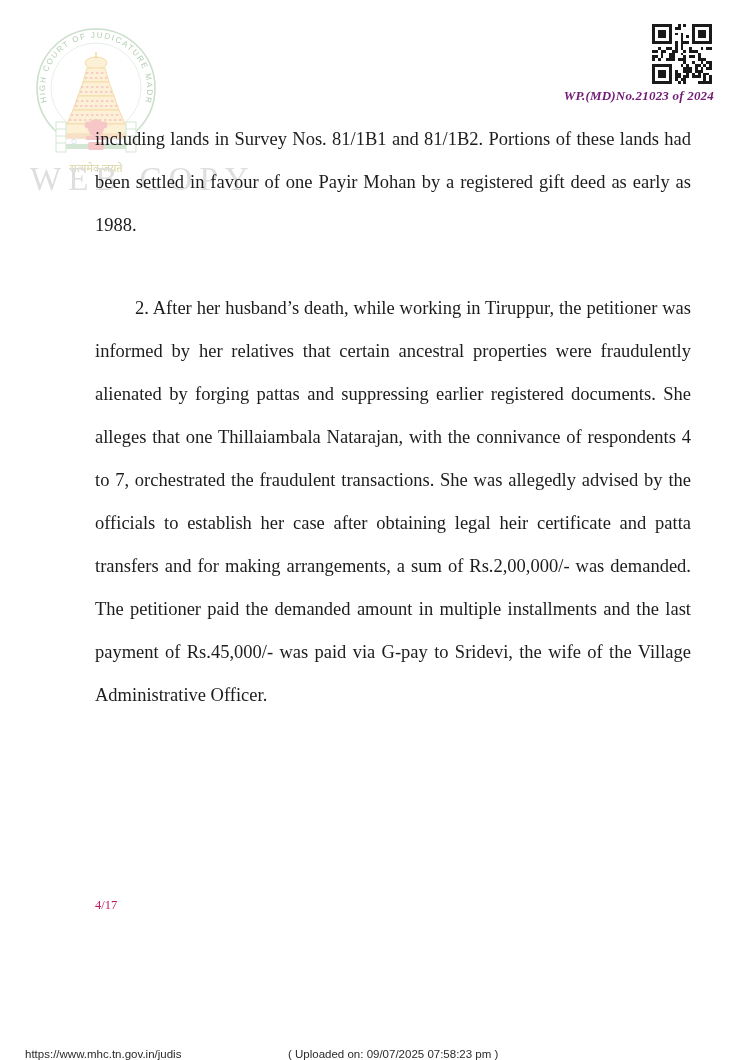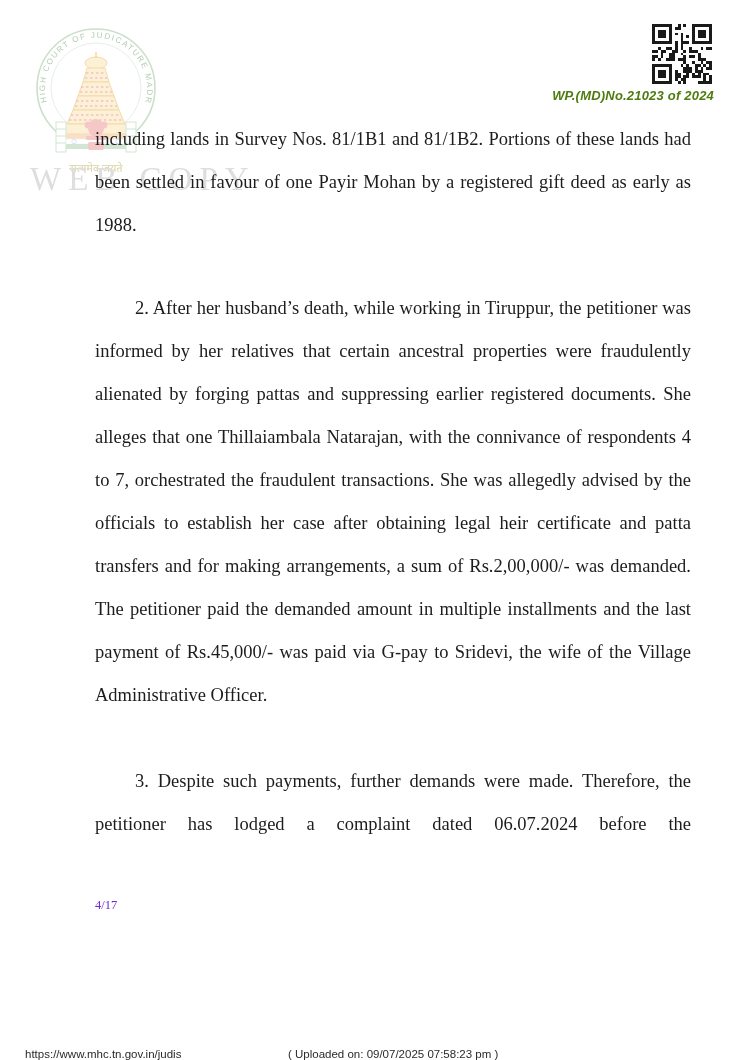--- a/index.html
+++ b/index.html
@@ -13,35 +13,35 @@
   .webcopy{
     position:absolute;left:30px;top:161px;z-index:0;
     font-family:"Liberation Serif", serif;font-size:33px;letter-spacing:7px;
     color:#dedede;white-space:nowrap;
   }
   
   .qr{position:absolute;left:652px;top:24px;width:60px;height:60px;z-index:2;}
   
   .case-number{
     position:absolute;top:88px;right:36px;z-index:2;
-    font-family:Liberation Sans, sans-serif;font-style:italic;font-weight:bold;
-    font-size:13px;color:#4d7c0f;letter-spacing:0.2px;
+    font-family:Liberation Serif, serif;font-style:italic;font-weight:bold;
+    font-size:13px;color:#701a75;letter-spacing:0.2px;
   }
   
   .doc-body{
     position:absolute;left:95px;top:118px;width:596px;z-index:1;
     font-size:18.5px;line-height:43px;text-align:justify;
   }
   .doc-body p{margin:0;}
   .doc-body p.p2{margin-top:40px;text-indent:40px;}
   .doc-body p.p3{margin-top:43px;text-indent:40px;text-align-last:justify;}
   
   .page-number{
     position:absolute;left:95px;top:898px;z-index:1;
-    font-size:12.5px;color:#6d28d9;
+    font-size:12.5px;color:#be185d;
   }
   
   .footer-url,.footer-uploaded{
     position:absolute;top:1016px;z-index:1;
     font-family:"Liberation Sans", sans-serif;font-size:11.5px;color:#2a2a2a;margin-top:32px;
   }
   .footer-url{left:25px;}
   .footer-uploaded{left:288px;}
 </style>
 </head>
@@ -330,19 +330,18 @@
       <rect x="12" y="6" width="1" height="1" fill="#1a1a1a"></rect>
       <rect x="6" y="12" width="1" height="1" fill="#1a1a1a"></rect>
     </svg>
 </div>
 
 <div class="case-number">WP.(MD)No.21023 of 2024</div>
 
 <div class="doc-body">
   <p class="p1">including lands in Survey Nos. 81/1B1 and 81/1B2. Portions of these lands had been settled in favour of one Payir Mohan by a registered gift deed as early as 1988.</p>
   <p class="p2">2. After her husband’s death, while working in Tiruppur, the petitioner was informed by her relatives that certain ancestral properties were fraudulently alienated by forging pattas and suppressing earlier registered documents. She alleges that one Thillaiambala Natarajan, with the connivance of respondents 4 to 7, orchestrated the fraudulent transactions. She was allegedly advised by the officials to establish her case after obtaining legal heir certificate and patta transfers and for making arrangements, a sum of Rs.2,00,000/- was demanded. The petitioner paid the demanded amount in multiple installments and the last payment of Rs.45,000/- was paid via G-pay to Sridevi, the wife of the Village Administrative Officer.</p>
-  <p class="p3">3. Despite such payments, further demands were made. Therefore, the petitioner has lodged a complaint dated 06.07.2024 before the</p>
 </div>
 
 <div class="page-number">4/17</div>
 
 <div class="footer-url">https://www.mhc.tn.gov.in/judis</div>
 <div class="footer-uploaded">( Uploaded on: 09/07/2025 07:58:23 pm )</div>
 
 </body></html>

